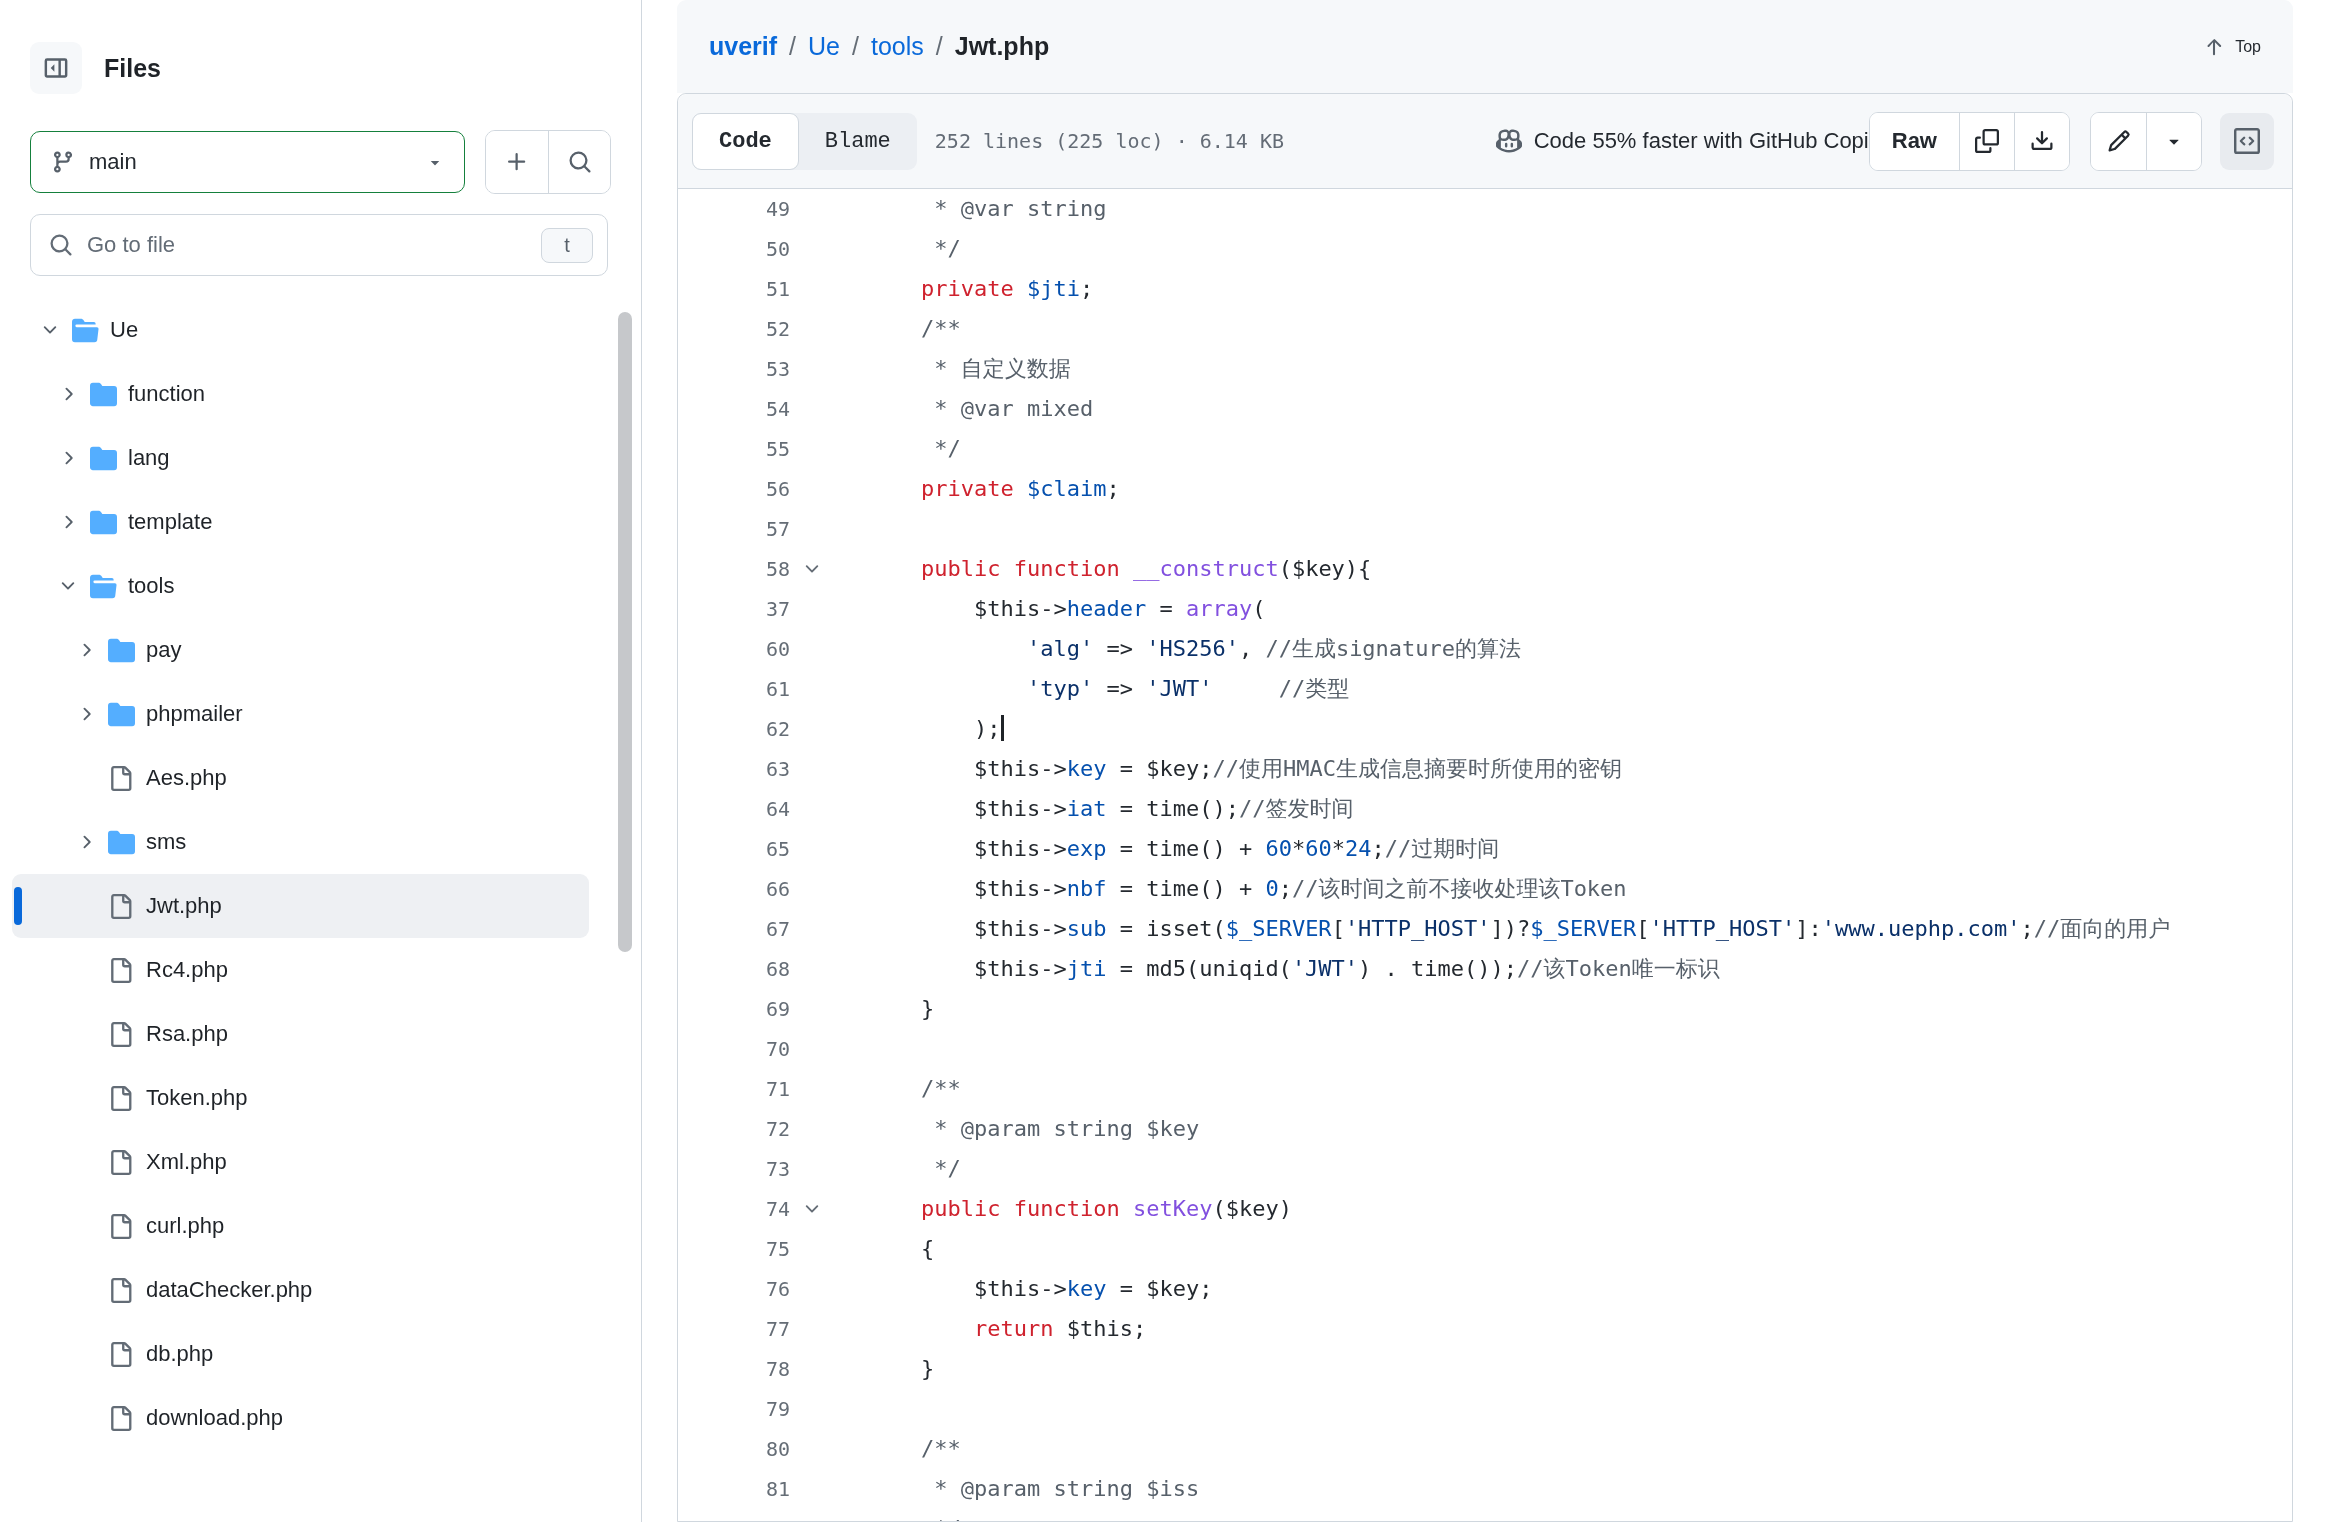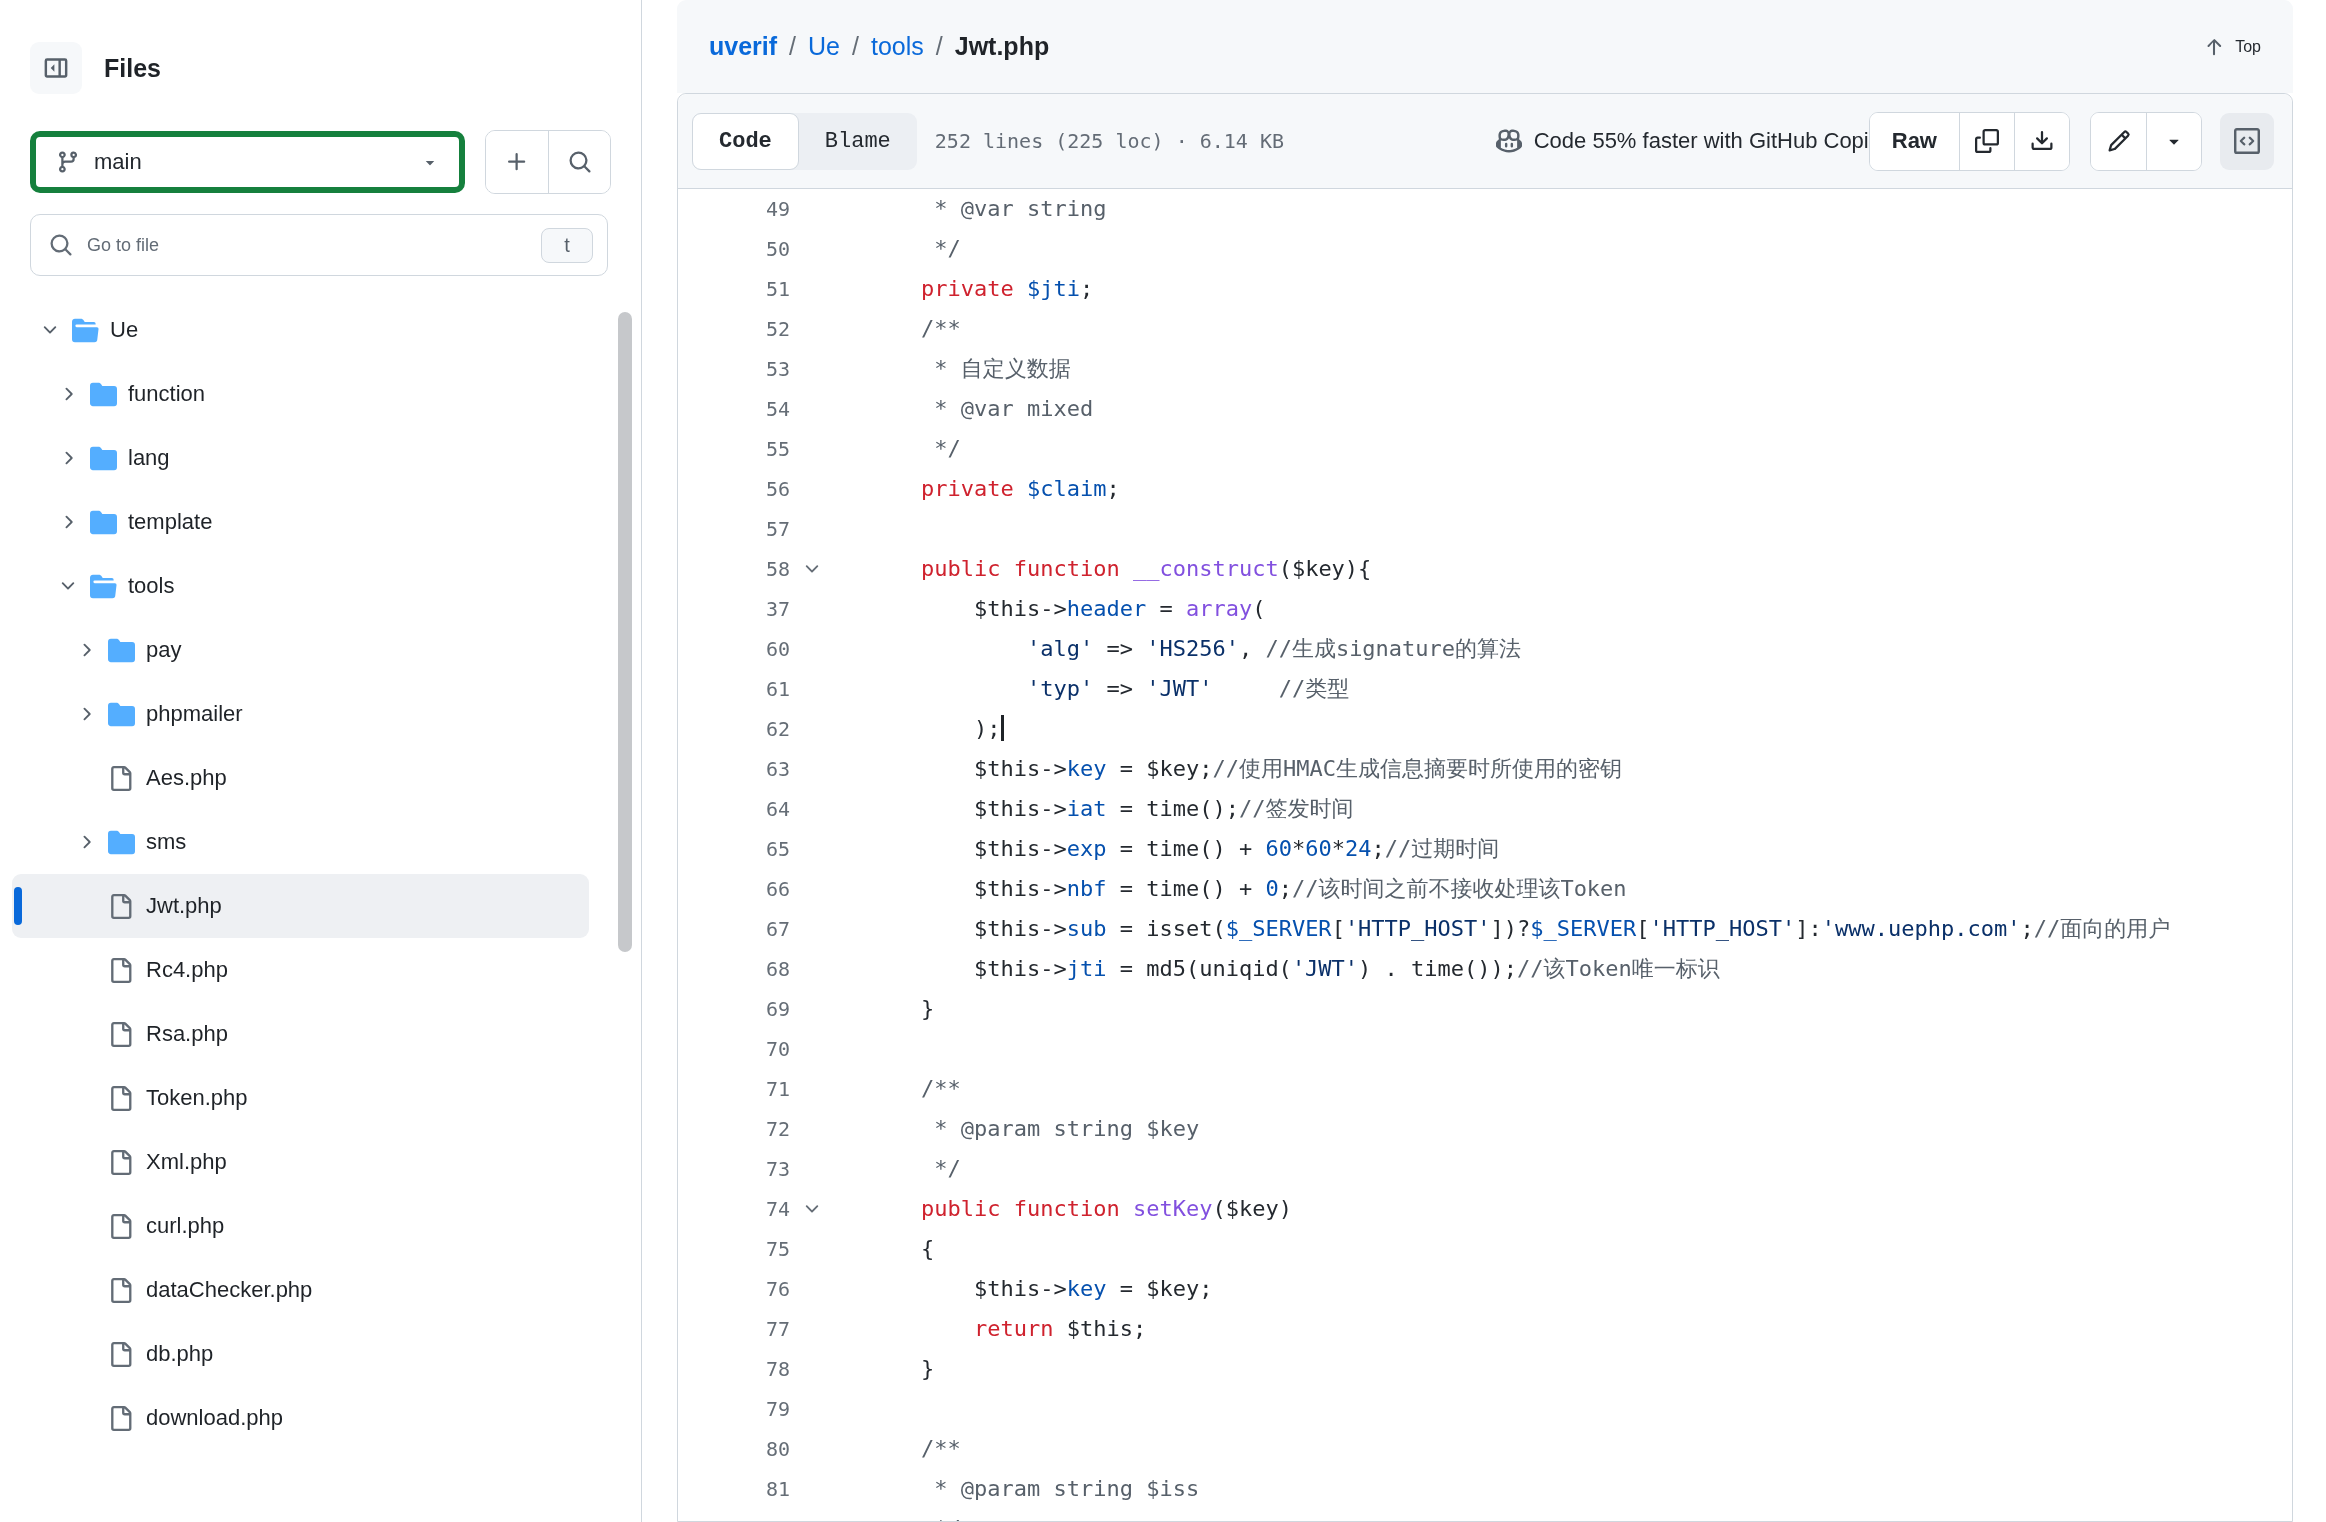--- a/index.html
+++ b/index.html
@@ -9,28 +9,28 @@
     color:#1f2328;-webkit-font-smoothing:antialiased;
   }
   .app{display:flex;width:2326px;height:1522px;}
 
   
   .sidebar{position:relative;width:642px;flex:0 0 642px;height:100%;background:#fff;border-right:1px solid #d0d7de;box-sizing:border-box;}
   .sb-head{display:flex;align-items:center;gap:22px;padding:42px 30px 0 30px;}
   .sb-collapse{width:52px;height:52px;border:none;background:#f6f8fa;border-radius:9px;display:flex;align-items:center;justify-content:center;color:#57606a;cursor:pointer;}
   .sb-title{font-size:25px;font-weight:700;color:#1f2328;}
   .sb-controls{display:flex;align-items:center;gap:20px;padding:36px 30px 0 30px;}
-  .branch-btn{flex:1;height:62px;display:flex;align-items:center;gap:14px;background:#fff;border:6px solid #15803d;border-radius:10px;padding:0 20px;box-sizing:border-box;cursor:pointer;}
+  .branch-btn{flex:1;height:62px;display:flex;align-items:center;gap:14px;background:#fff;border:1px solid #15803d;border-radius:10px;padding:0 20px;box-sizing:border-box;cursor:pointer;}
   .branch-btn .lbl{font-size:22px;color:#24292f;font-weight:500;}
   .branch-btn .spacer{flex:1;}
   .split-group{display:flex;height:62px;border:1px solid #d0d7de;border-radius:10px;overflow:hidden;background:#fff;}
   .split-group button{width:62px;height:100%;border:none;background:#fff;display:flex;align-items:center;justify-content:center;color:#57606a;cursor:pointer;}
   .split-group button + button{border-left:1px solid #d0d7de;}
   .goto{margin:20px 30px 0 30px;height:62px;border:1px solid #d0d7de;border-radius:10px;display:flex;align-items:center;padding:0 14px 0 18px;gap:14px;background:#fff;box-sizing:border-box;width:578px;}
-  .goto .ph{flex:1;font-size:18px;color:#636c76;}
+  .goto .ph{flex:1;font-size:22px;color:#636c76;}
   .goto kbd{min-width:26px;padding:5px 12px;border:1px solid #d0d7de;border-radius:8px;background:#f6f8fa;color:#57606a;font-size:20px;text-align:center;font-family:"Liberation Sans",sans-serif;}
   .tree{margin-top:22px;}
   .trow{position:relative;height:64px;display:flex;align-items:center;margin:0 52px 0 12px;border-radius:9px;cursor:pointer;}
   .trow.sel{background:#eef0f3;}
   .trow .selbar{position:absolute;left:2px;top:13px;width:8px;height:38px;border-radius:5px;background:#0969da;}
   .tchev{width:32px;display:flex;align-items:center;justify-content:flex-start;color:#57606a;}
   .ticon{width:38px;display:flex;align-items:center;color:#54aeff;}
   .ticon.file{color:#636c76;}
   .tlabel{font-size:22px;color:#1f2328;}
   .sb-scroll{position:absolute;top:312px;left:618px;width:14px;height:640px;border-radius:7px;background:#c6c8cb;}

